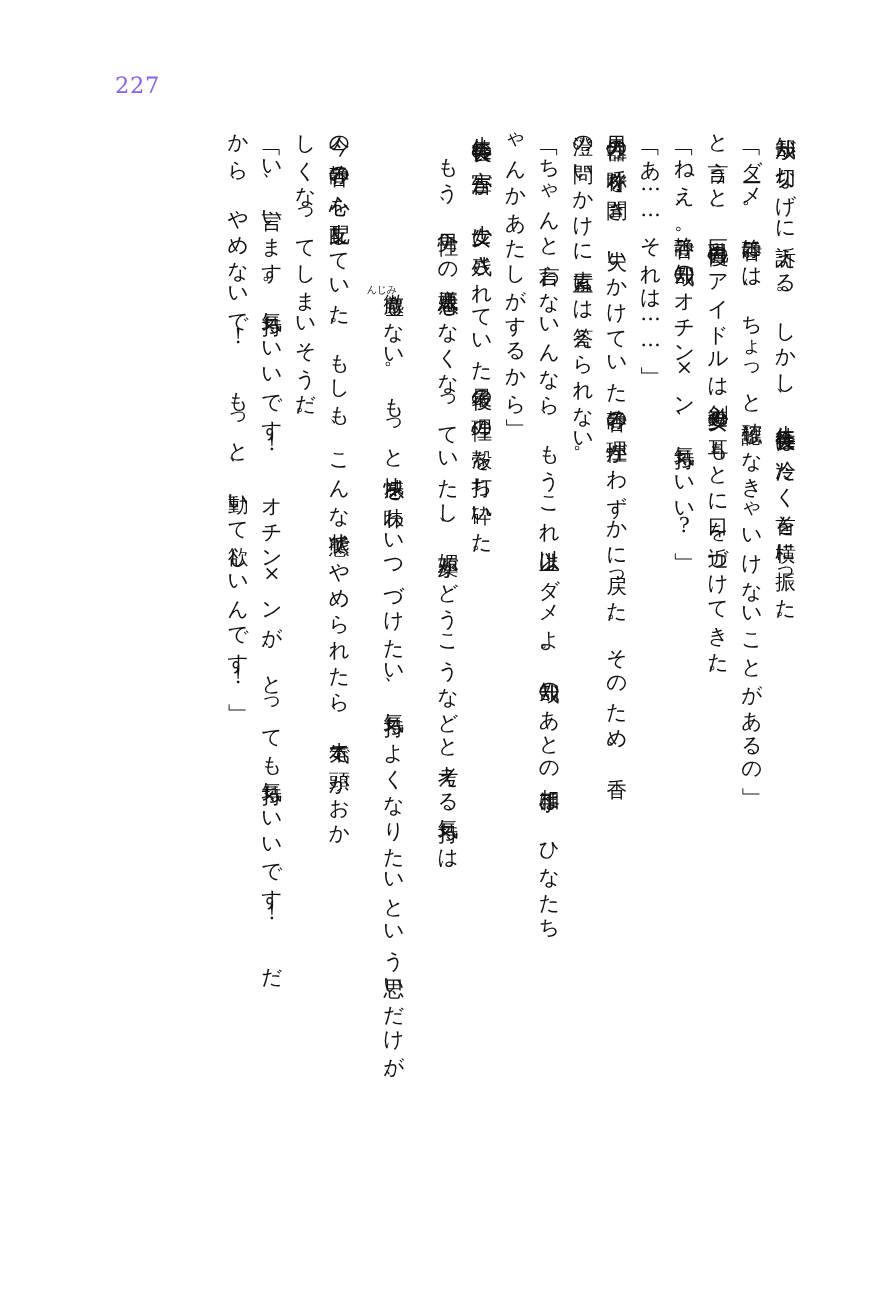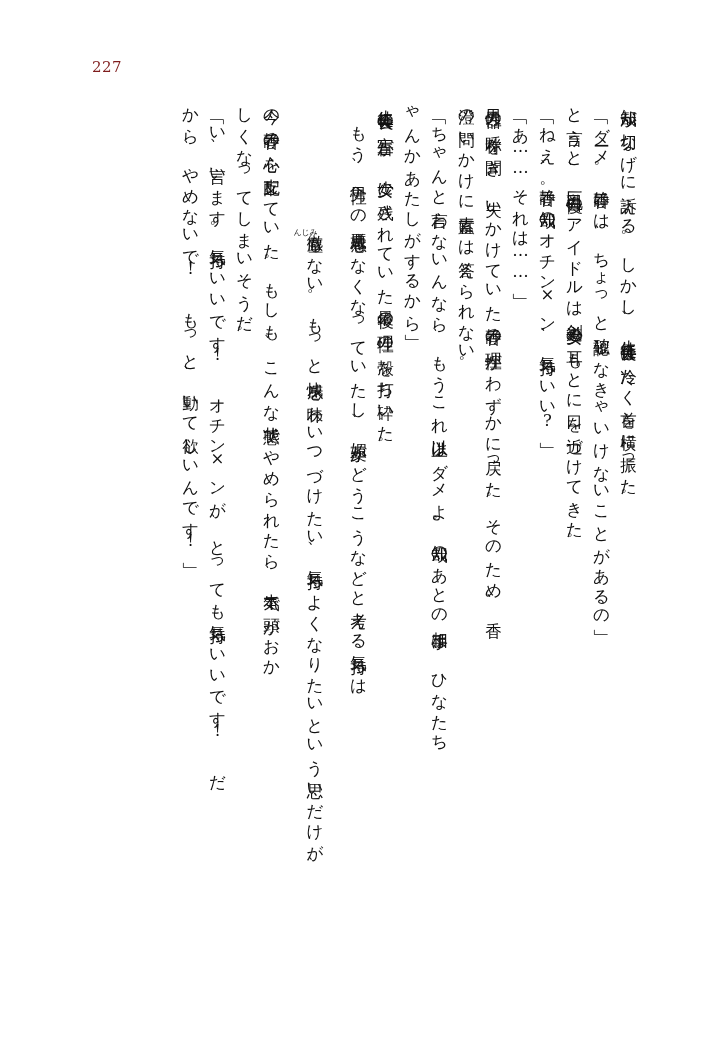--- a/index.html
+++ b/index.html
@@ -23,23 +23,23 @@
     width: 708px;
     height: 1050px;
     background: #ffffff;
   }
 
   
   #page-number {
     position: absolute;
     left: 92px;
     top: 58px;
-    font-size: 15px;
+    font-size: 18px;
     letter-spacing: 0.5px;
-    color: #7f1d1d;
+    color: #8b5cf6;
     font-family: "DejaVu Serif", "Liberation Serif", serif;
   }
 
   
   #text-block {
     position: absolute;
     top: 96px;
     right: 72px;
     height: 860px;
     width: 560px;

